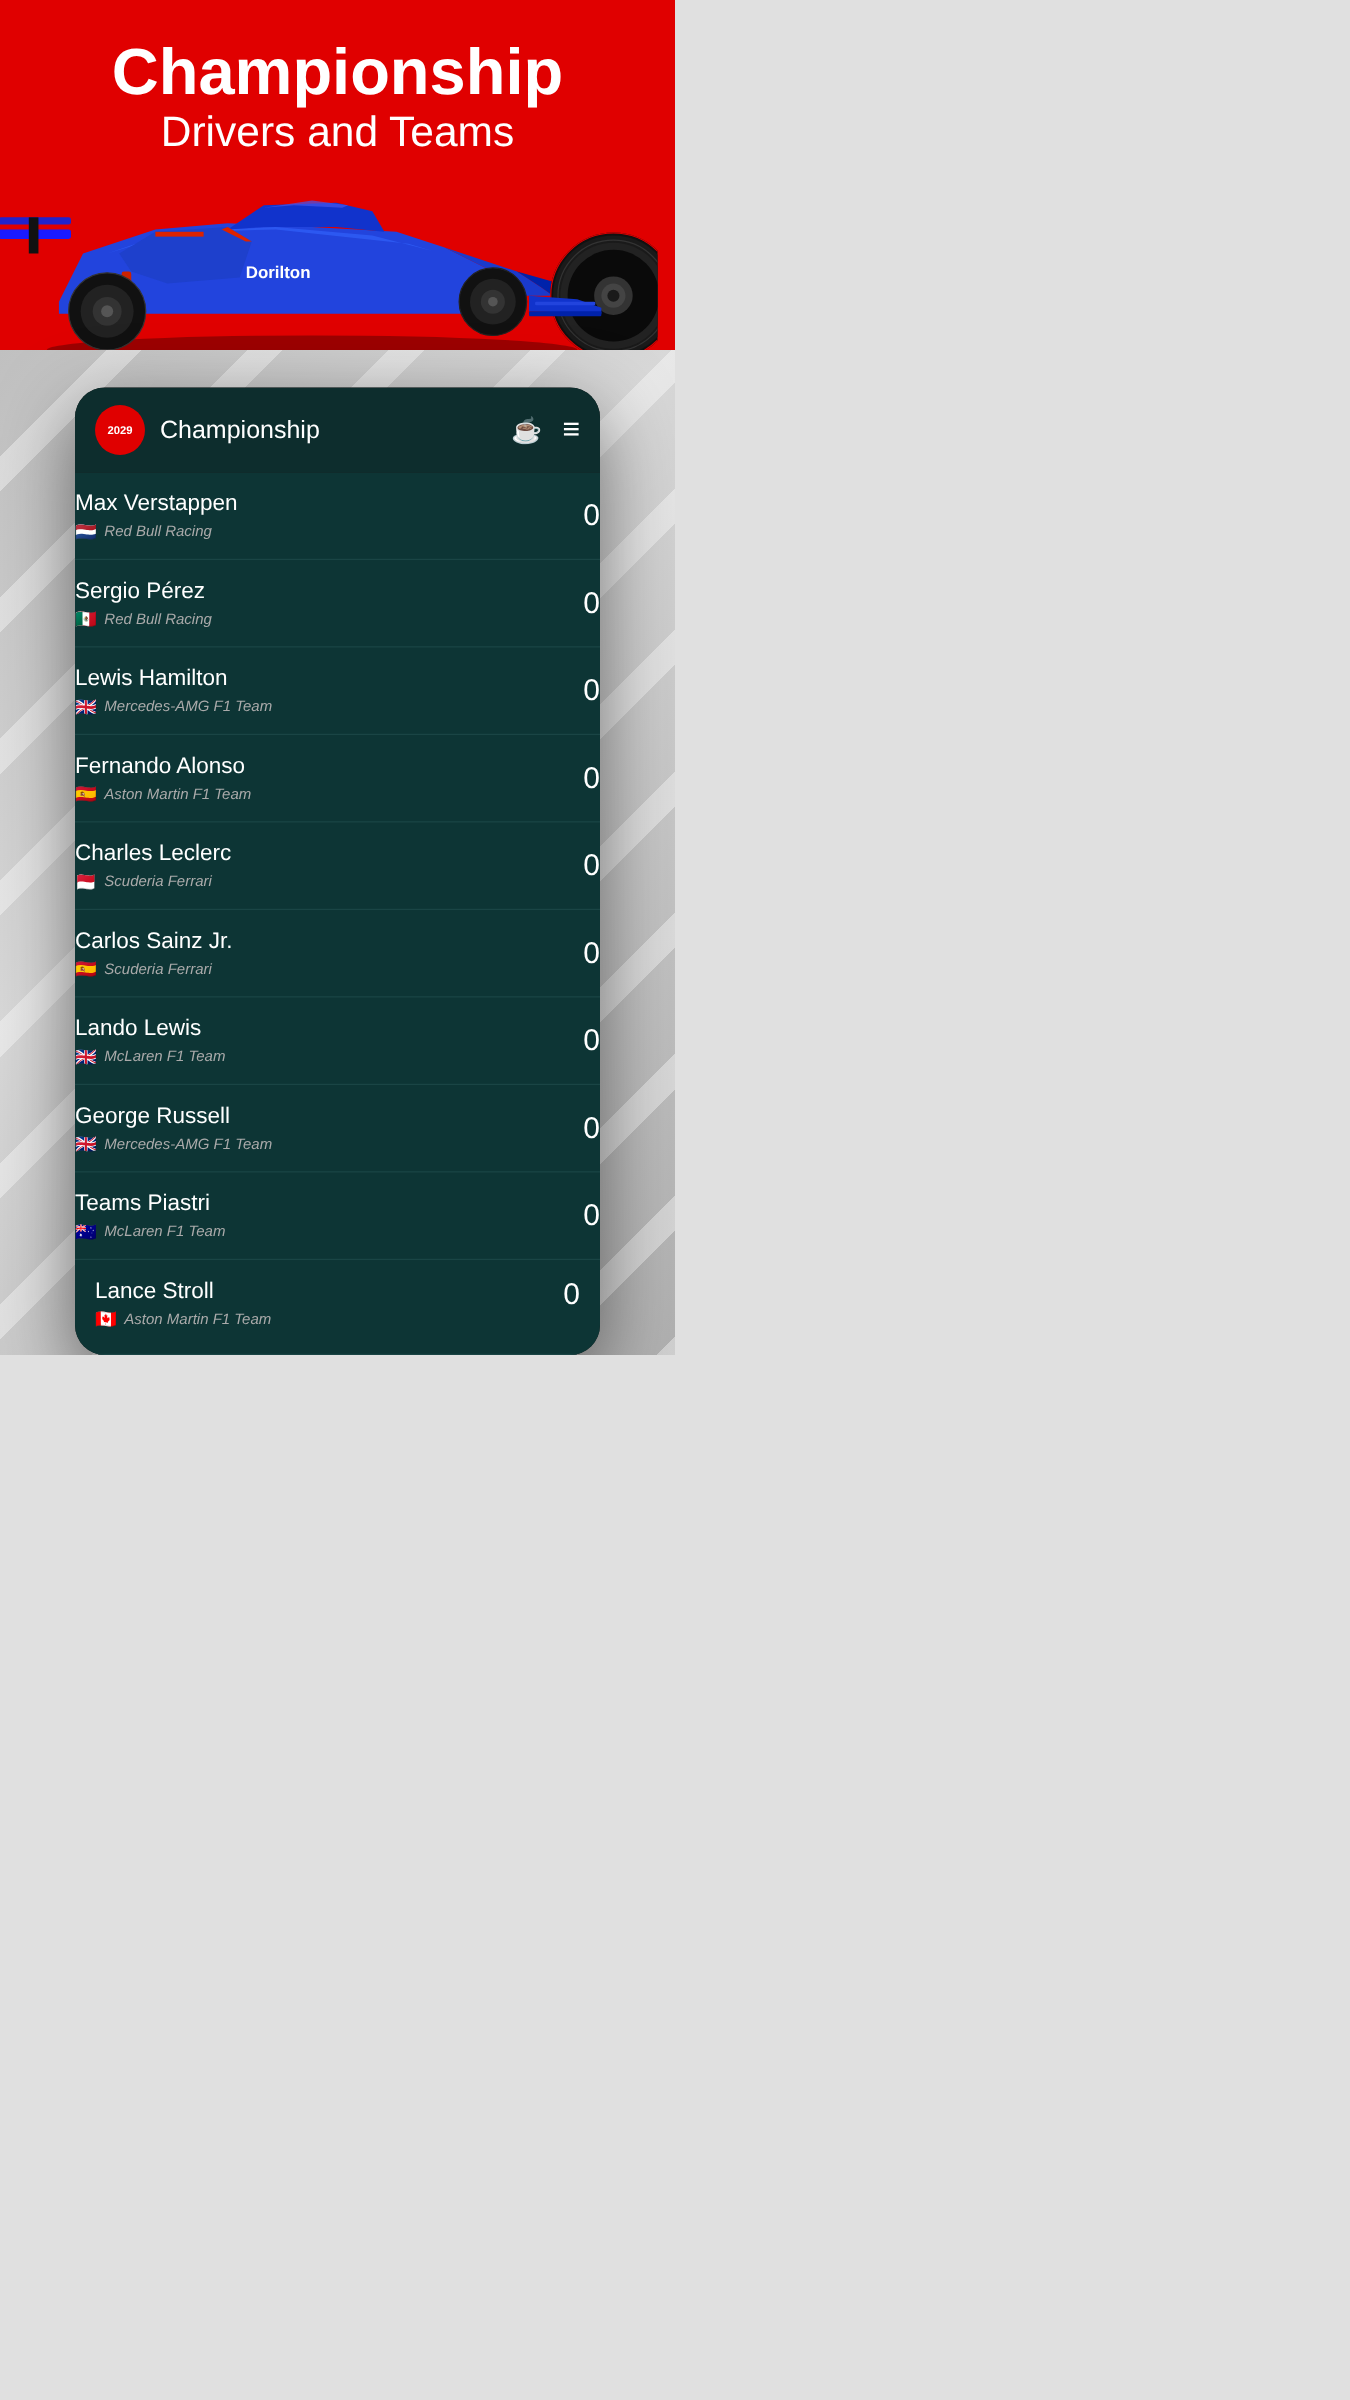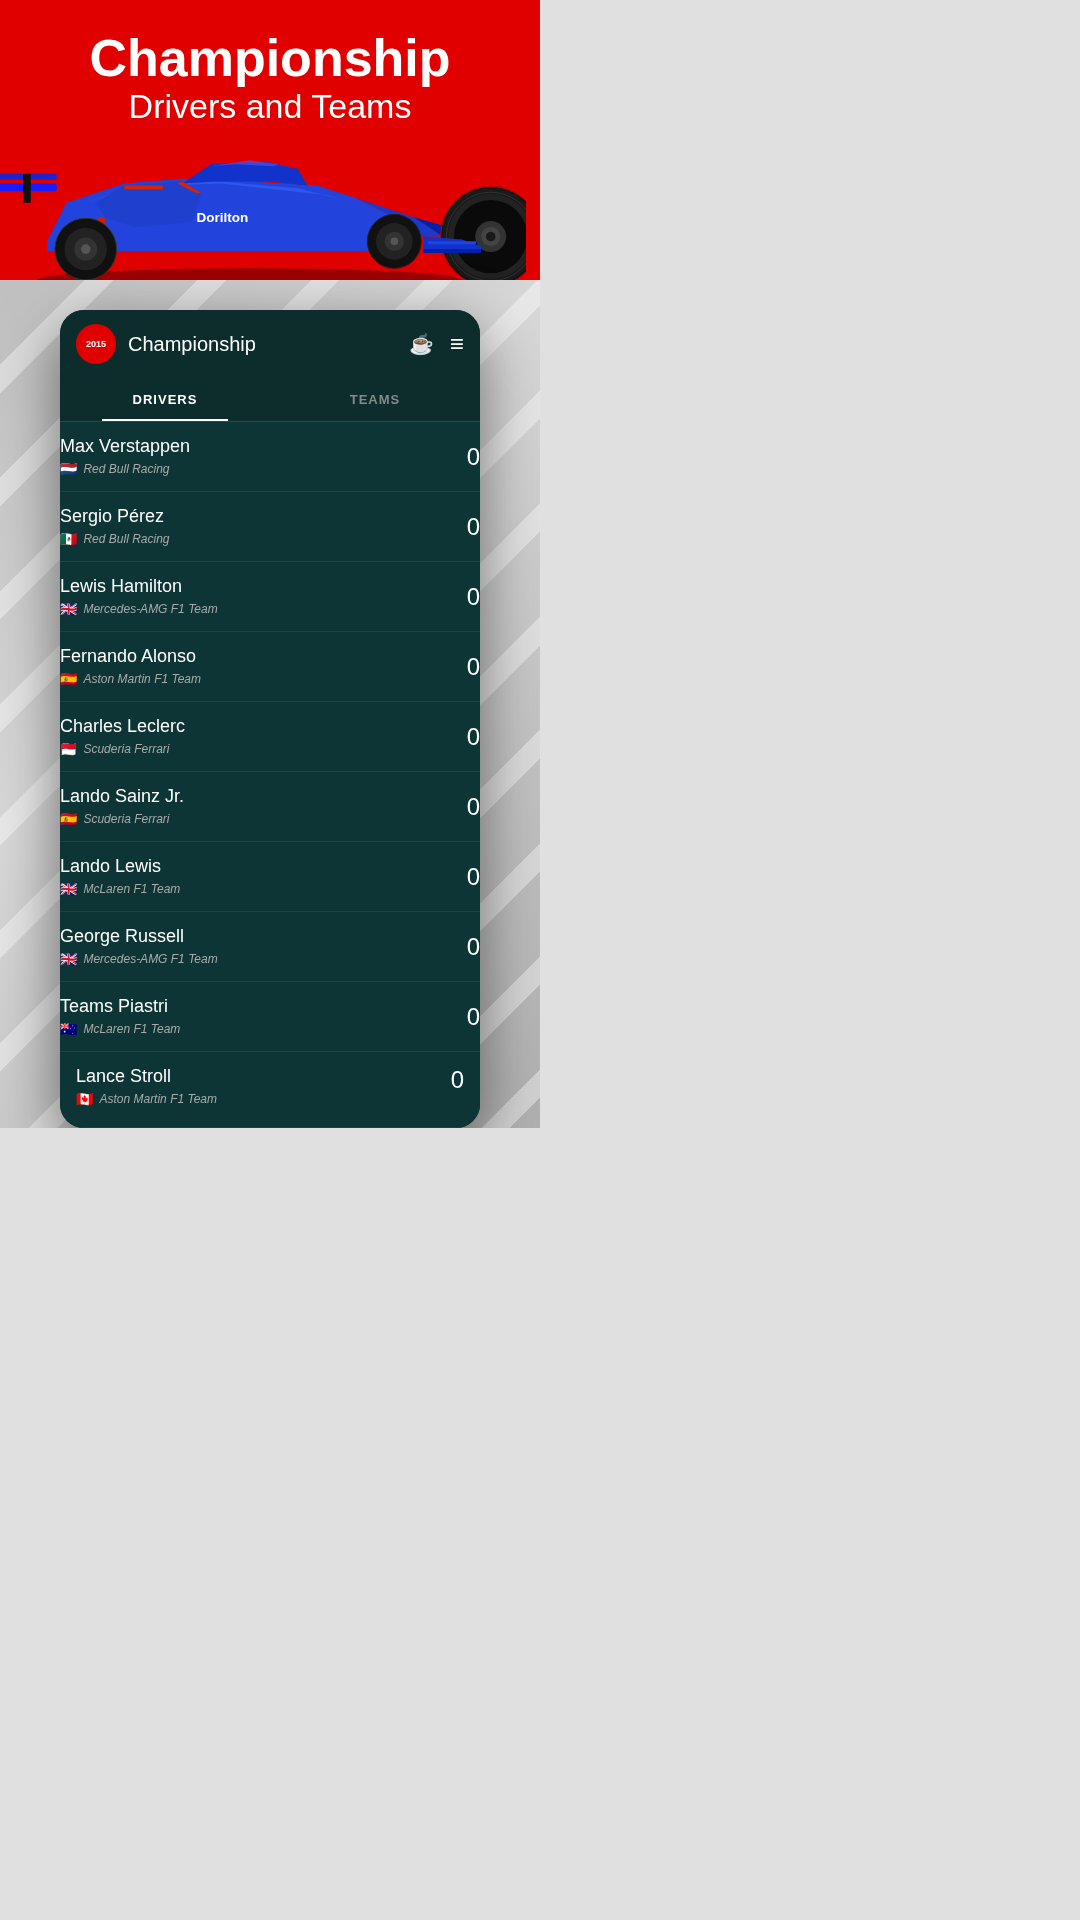--- a/index.html
+++ b/index.html
@@ -293,33 +293,29 @@
     </svg>
   </div>
 </div>
 
 <div class="bg-section">
 
   <div class="phone-mockup">
 
     <div class="app-header">
       <div class="app-logo">
-        <span>2015</span>
+        <span>2029</span>
       </div>
       <span class="app-title">Championship</span>
       <div class="header-icons">
         <span class="header-icon">☕</span>
         <span class="header-icon" style="font-size:24px">≡</span>
       </div>
     </div>
 
-    <div class="tabs">
-      <div class="tab active">DRIVERS</div>
-      <div class="tab">TEAMS</div>
-    </div>
 
     <div class="driver-list">
 
     <div class="driver-row">
     <div class="driver-info">
       <div class="driver-name">Max Verstappen</div>
       <div class="driver-team-row">
         <span class="flag">🇳🇱</span>
         <span class="driver-team">Red Bull Racing</span>
       </div>
@@ -361,21 +357,21 @@
       <div class="driver-name">Charles Leclerc</div>
       <div class="driver-team-row">
         <span class="flag">🇲🇨</span>
         <span class="driver-team">Scuderia Ferrari</span>
       </div>
     </div>
     <div class="driver-points">0</div>
   </div>
         <div class="driver-row">
     <div class="driver-info">
-      <div class="driver-name">Lando Sainz Jr.</div>
+      <div class="driver-name">Carlos Sainz Jr.</div>
       <div class="driver-team-row">
         <span class="flag">🇪🇸</span>
         <span class="driver-team">Scuderia Ferrari</span>
       </div>
     </div>
     <div class="driver-points">0</div>
   </div>
         <div class="driver-row">
     <div class="driver-info">
       <div class="driver-name">Lando Lewis</div>

